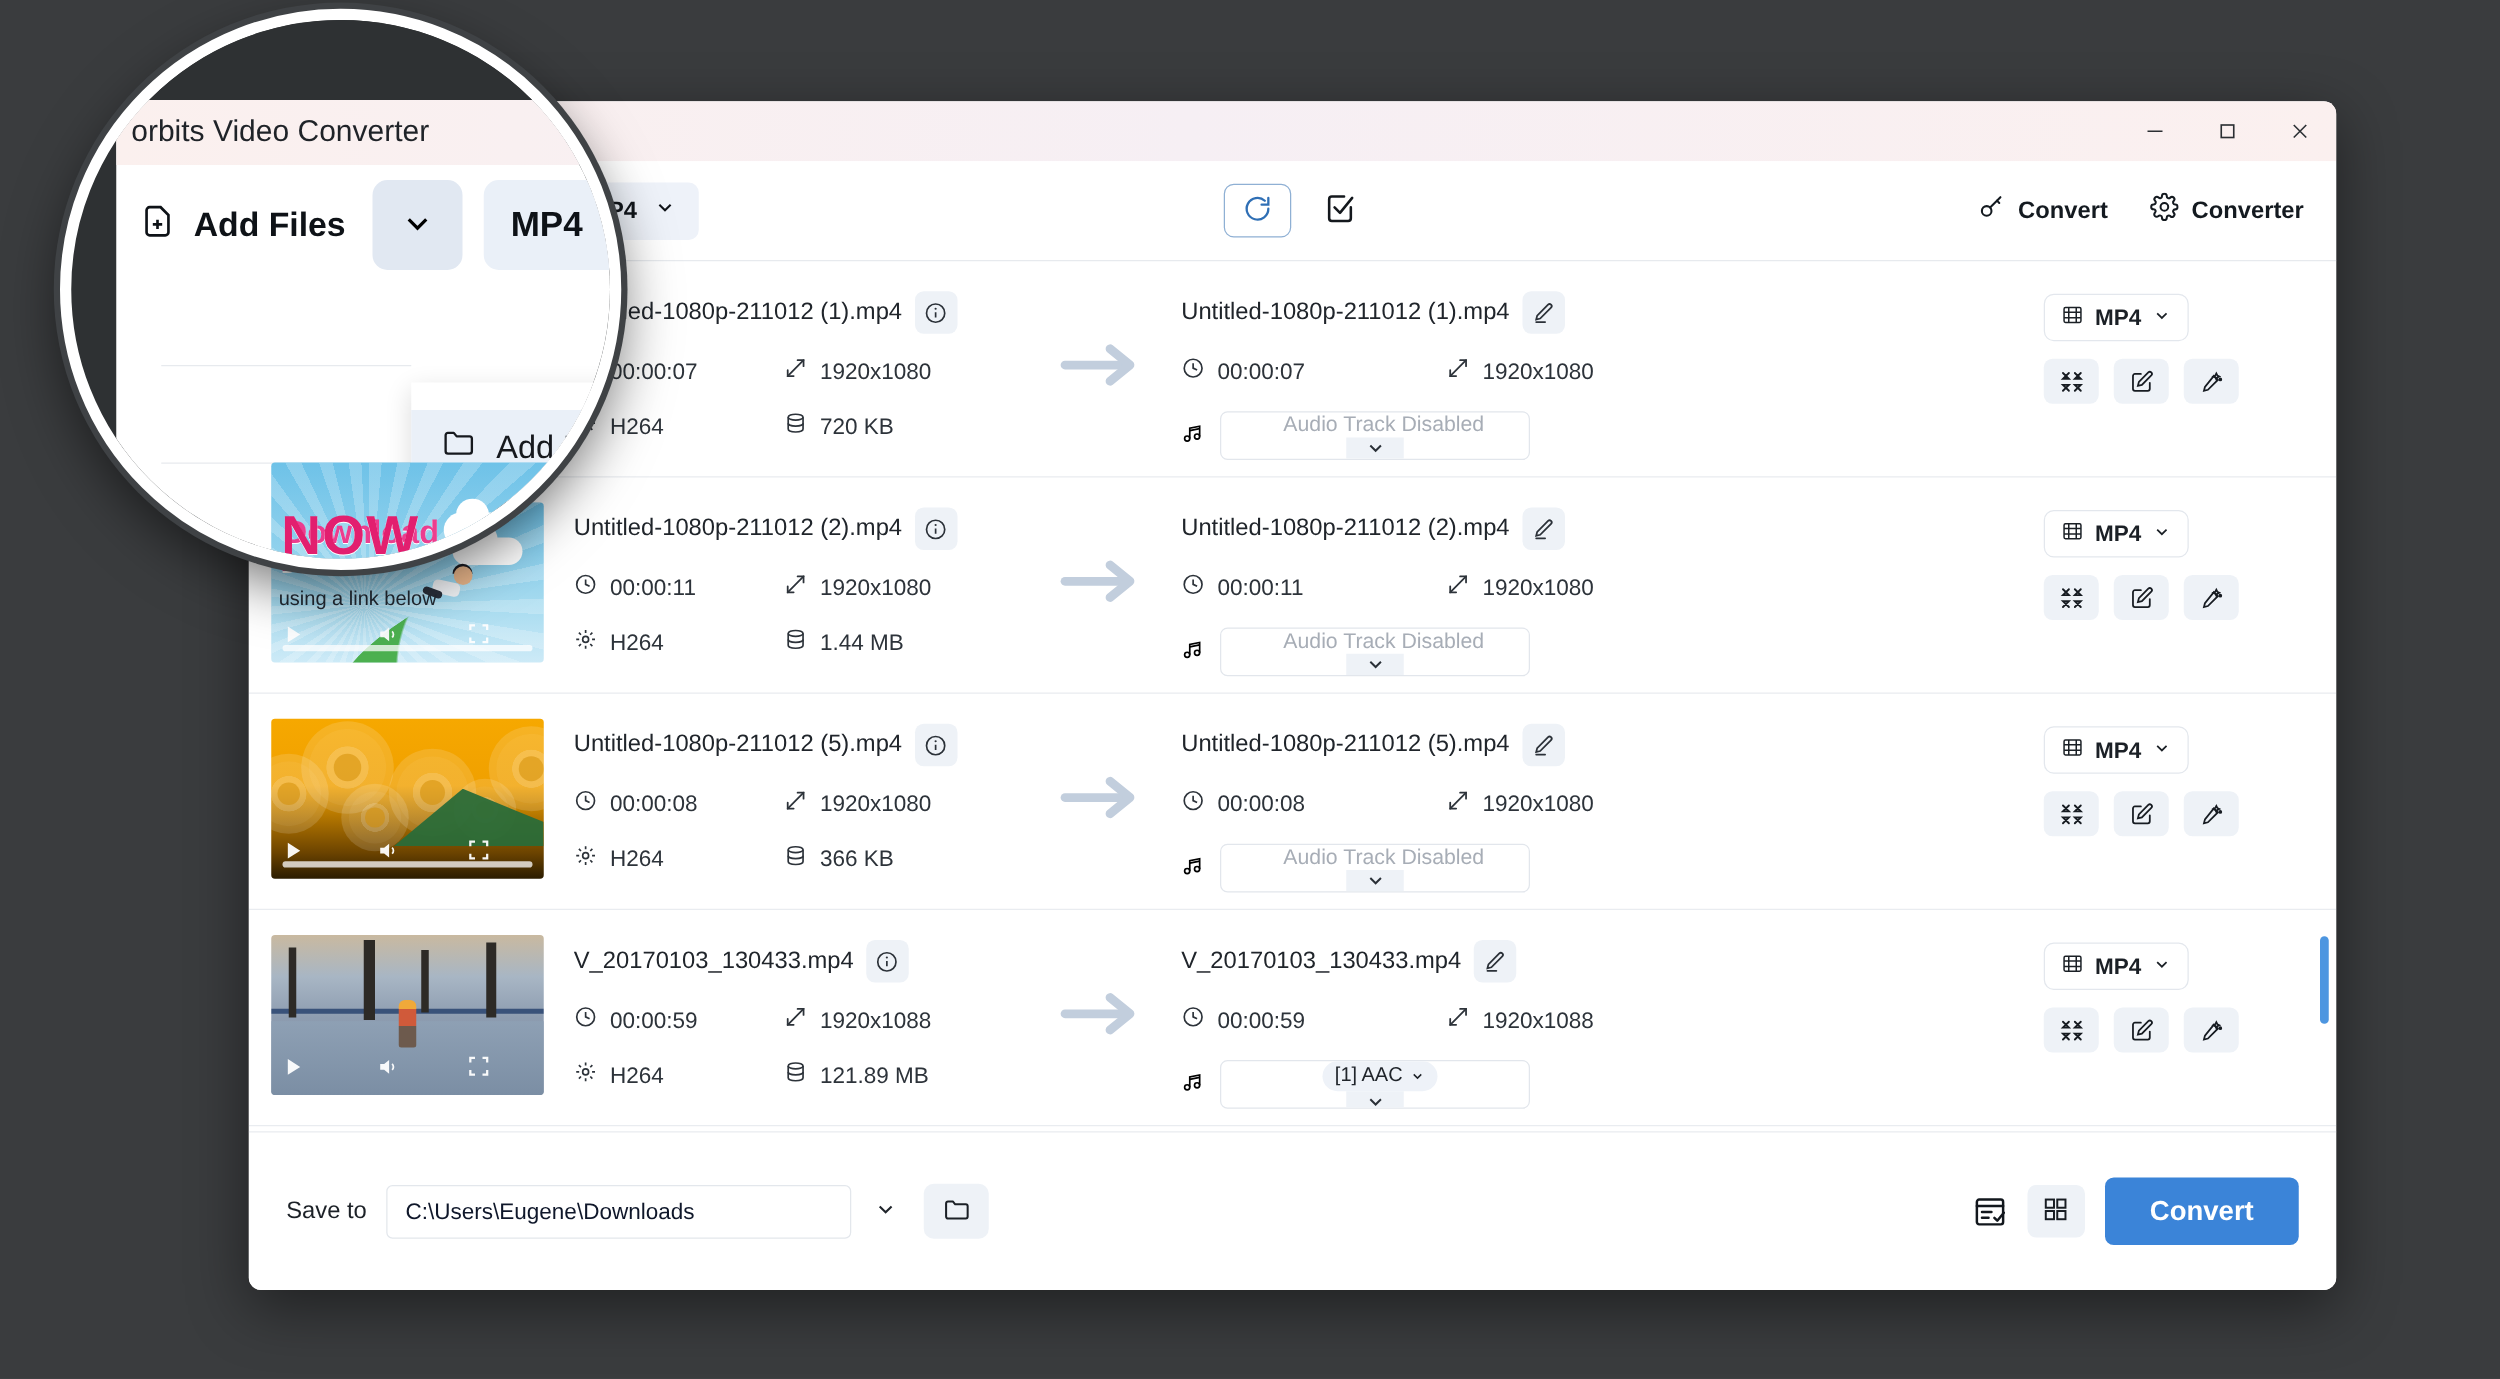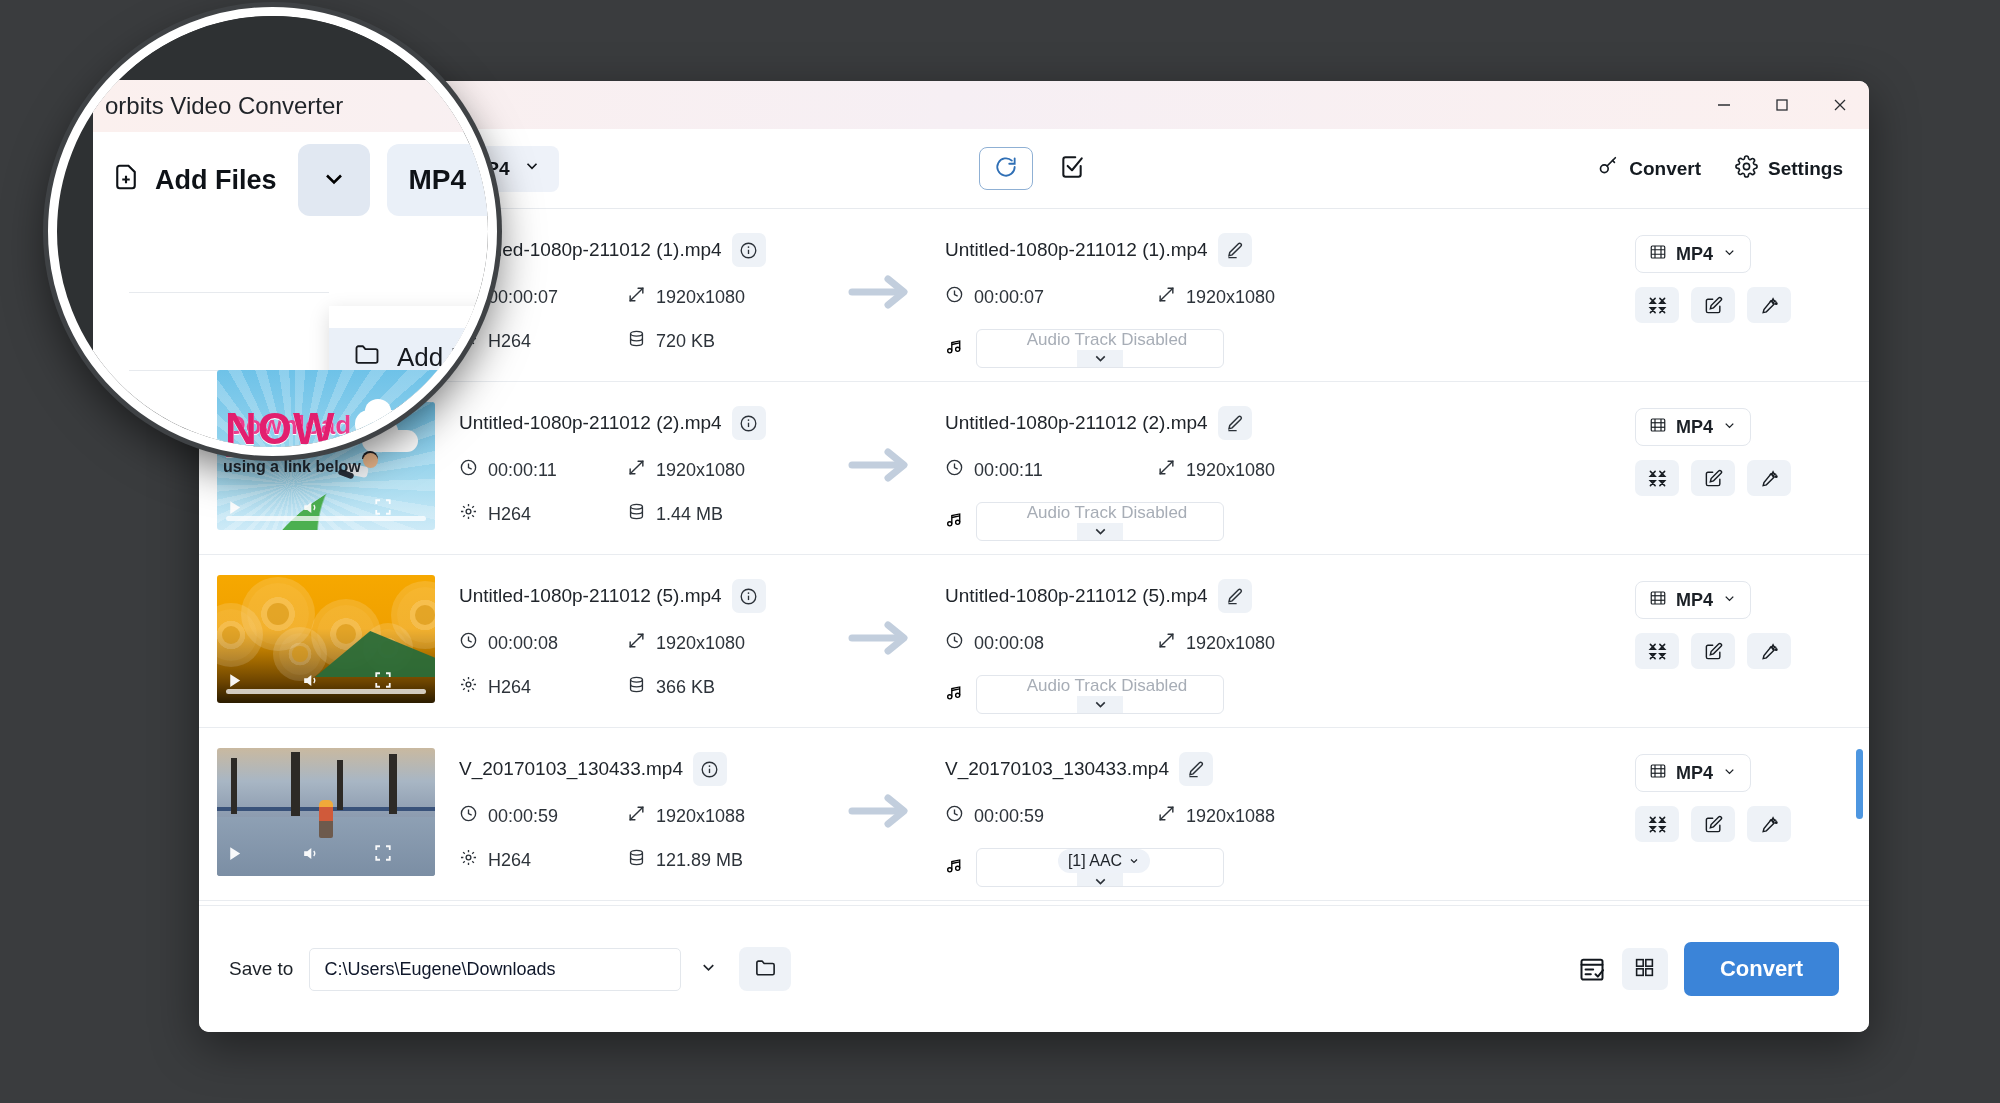--- a/index.html
+++ b/index.html
@@ -128,21 +128,21 @@
   }
   .th-rainbow .txt1 {
     position:absolute; left:8px; top:8px; font-size:17px; font-weight:bold;
     color:#ec3d8f; font-family:"Liberation Sans",sans-serif; text-shadow:0 1px 0 #fff;margin-top:32px;
   }
   .th-rainbow .txt2 {
     position:absolute; left:6px; top:26px; font-size:30px; font-weight:bold;
     color:#e21f6f; letter-spacing:1px; text-shadow:0 1px 0 #fff;
   }
   .th-rainbow .txt3 {
-    position:absolute; left:6px; top:56px; font-size:16px; font-weight:bold; color:#232a33;
+    position:absolute; left:6px; top:69px; font-size:16px; font-weight:normal; color:#232a33;
   }
   .th-rainbow .guy {
     position:absolute; right:26%; top:40%; width:30px; height:30px;
   }
   .th-rainbow .guy .head{ position:absolute; right:0; top:0; width:15px;height:15px;border-radius:50%;background:#e8b58a;}
   .th-rainbow .guy .hair{ position:absolute; right:0; top:-2px; width:16px;height:8px;border-radius:8px 8px 0 0;background:#1d1d23;}
   .th-rainbow .guy .body{ position:absolute; right:10px; top:12px; width:22px;height:11px;border-radius:4px;background:#f2f4f7; transform:rotate(12deg);}
   .th-rainbow .guy .leg{ position:absolute; right:24px; top:18px; width:16px;height:6px;background:#2a2f3a; transform:rotate(20deg); border-radius:3px;}
 
   
@@ -425,21 +425,21 @@
           </span>
           <span>Convert</span>
         </button>
         <button class="tb-link">
           <span>
             <svg width="23" height="23" viewBox="0 0 24 24" fill="none" stroke="currentColor" stroke-width="1.7">
               <circle cx="12" cy="12" r="3.2"></circle>
               <path d="M19.4 15a1.7 1.7 0 0 0 .34 1.87l.06.06a2 2 0 1 1-2.83 2.83l-.06-.06A1.7 1.7 0 0 0 15 19.4a1.7 1.7 0 0 0-1 1.55V21a2 2 0 1 1-4 0v-.09A1.7 1.7 0 0 0 8.9 19.3a1.7 1.7 0 0 0-1.87.34l-.06.06a2 2 0 1 1-2.83-2.83l.06-.06A1.7 1.7 0 0 0 4.6 15a1.7 1.7 0 0 0-1.55-1H3a2 2 0 1 1 0-4h.09A1.7 1.7 0 0 0 4.7 8.9a1.7 1.7 0 0 0-.34-1.87l-.06-.06a2 2 0 1 1 2.83-2.83l.06.06A1.7 1.7 0 0 0 9 4.6a1.7 1.7 0 0 0 1-1.55V3a2 2 0 1 1 4 0v.09a1.7 1.7 0 0 0 1 1.55 1.7 1.7 0 0 0 1.87-.34l.06-.06a2 2 0 1 1 2.83 2.83l-.06.06A1.7 1.7 0 0 0 19.4 9v.09a1.7 1.7 0 0 0 1.55 1H21a2 2 0 1 1 0 4h-.09a1.7 1.7 0 0 0-1.51 1z"></path>
             </svg>
           </span>
-          <span>Settings</span>
+          <span>Converter</span>
         </button>
       </div>
     </div>
 
     <div class="file-list">
 
       <div class="file-row">
         <div class="thumb th-rainbow">
           <div class="rays"></div>
           <div class="bow"></div>

